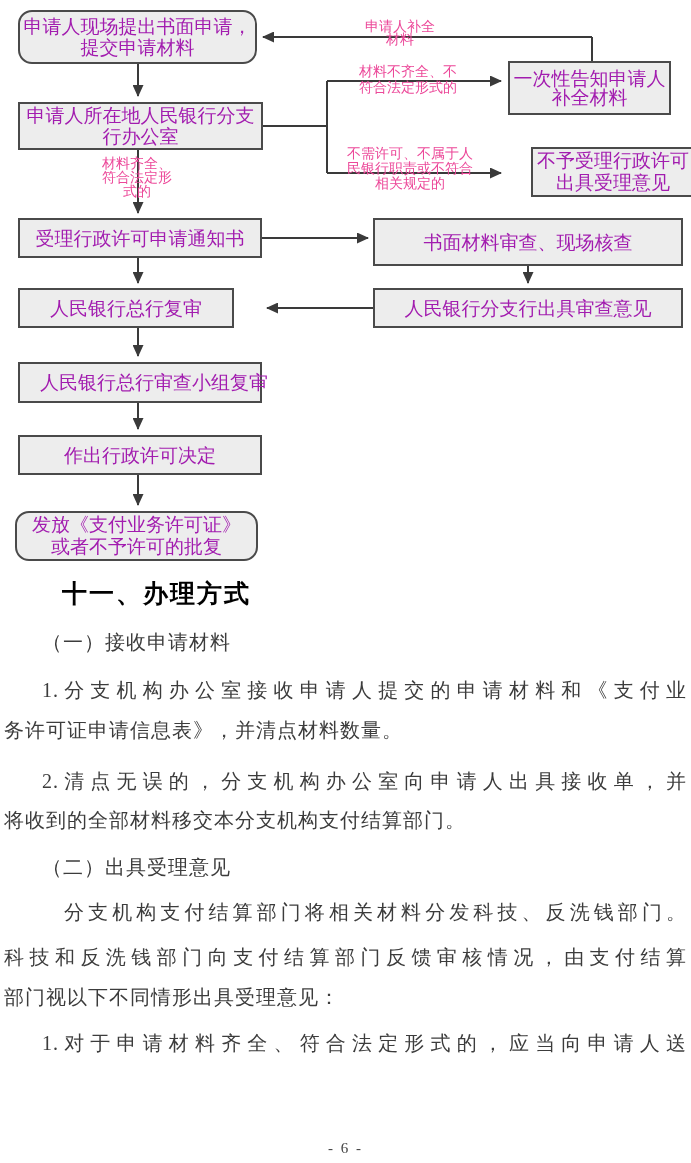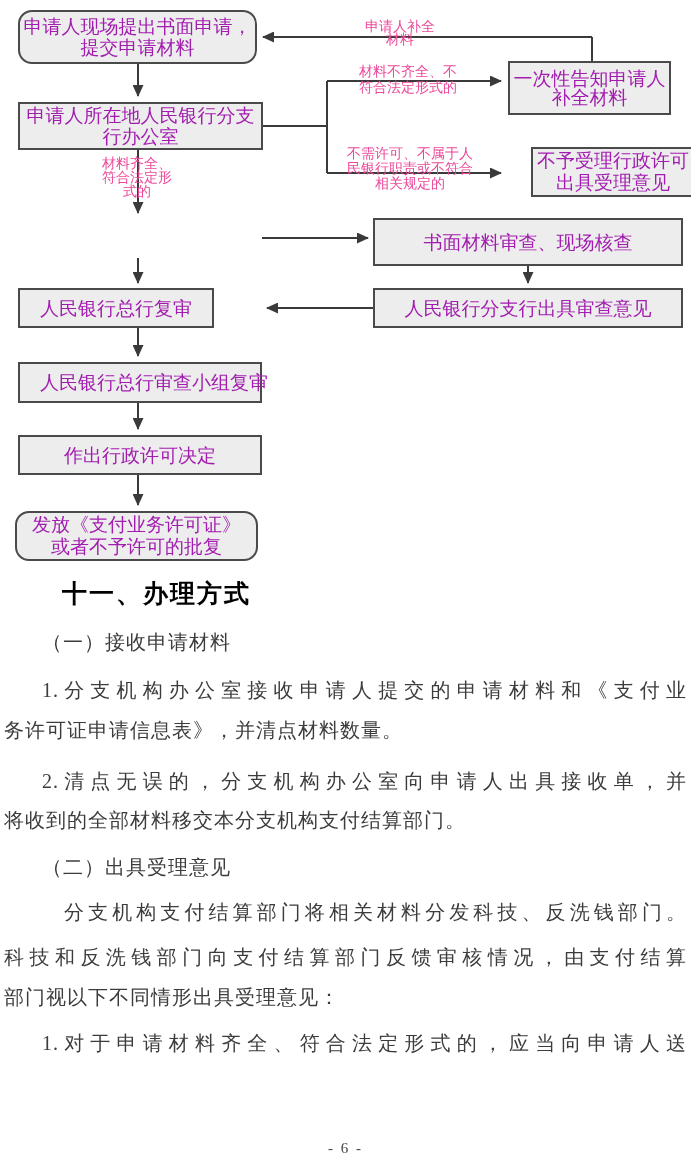--- a/index.html
+++ b/index.html
@@ -117,26 +117,29 @@
     <div class="node" style="left:508px;top:61px;width:163px;height:54px;line-height:19px;">
       <div>一次性告知申请人</div>
       <div>补全材料</div>
     </div>
 
     <div class="node" style="left:508px;top:147px;width:164px;height:50px;line-height:22px;margin-left:23px;">
       <div>不予受理行政许可</div>
       <div>出具受理意见</div>
     </div>
 
+    <div class="node" style="left:18px;top:218px;width:244px;height:40px;">
+      <div>受理行政许可申请通知书</div>
+    </div>
 
     <div class="node" style="left:373px;top:218px;width:310px;height:48px;">
       <div>书面材料审查、现场核查</div>
     </div>
 
-    <div class="node" style="left:18px;top:288px;width:196px;height:40px;">
+    <div class="node" style="left:18px;top:288px;width:216px;height:40px;">
       <div>人民银行总行复审</div>
     </div>
 
     <div class="node" style="left:373px;top:288px;width:310px;height:40px;">
       <div>人民银行分支行出具审查意见</div>
     </div>
 
     <div class="node" style="left:18px;top:362px;width:244px;height:41px;padding-left:28px;">
       <div>人民银行总行审查小组复审</div>
     </div>

